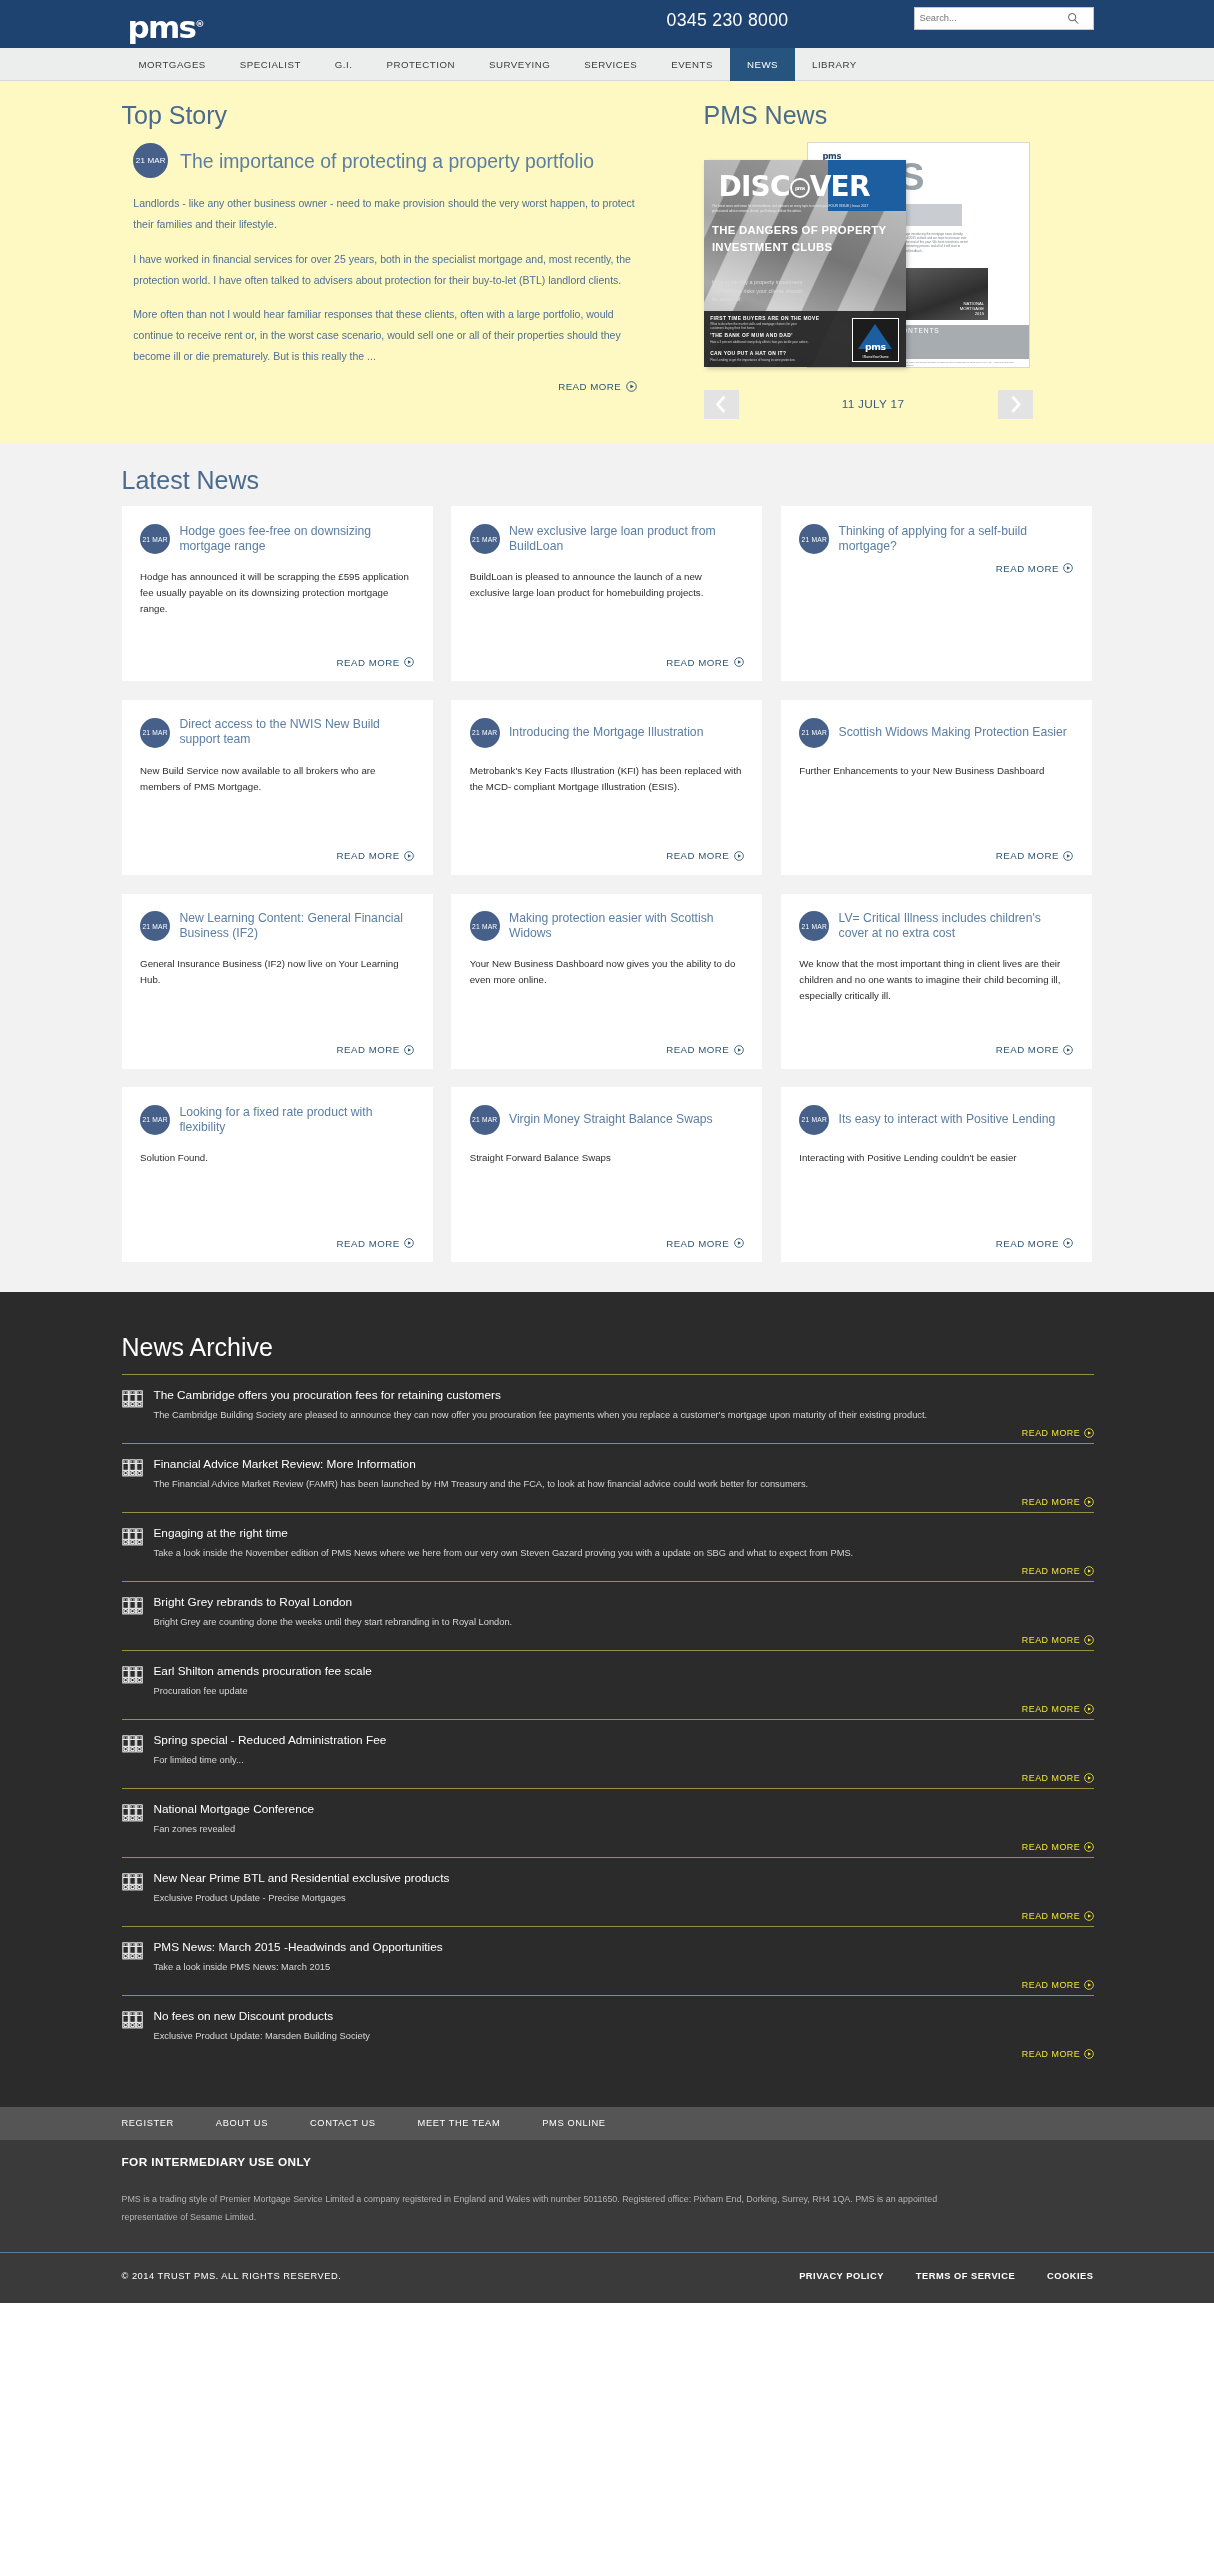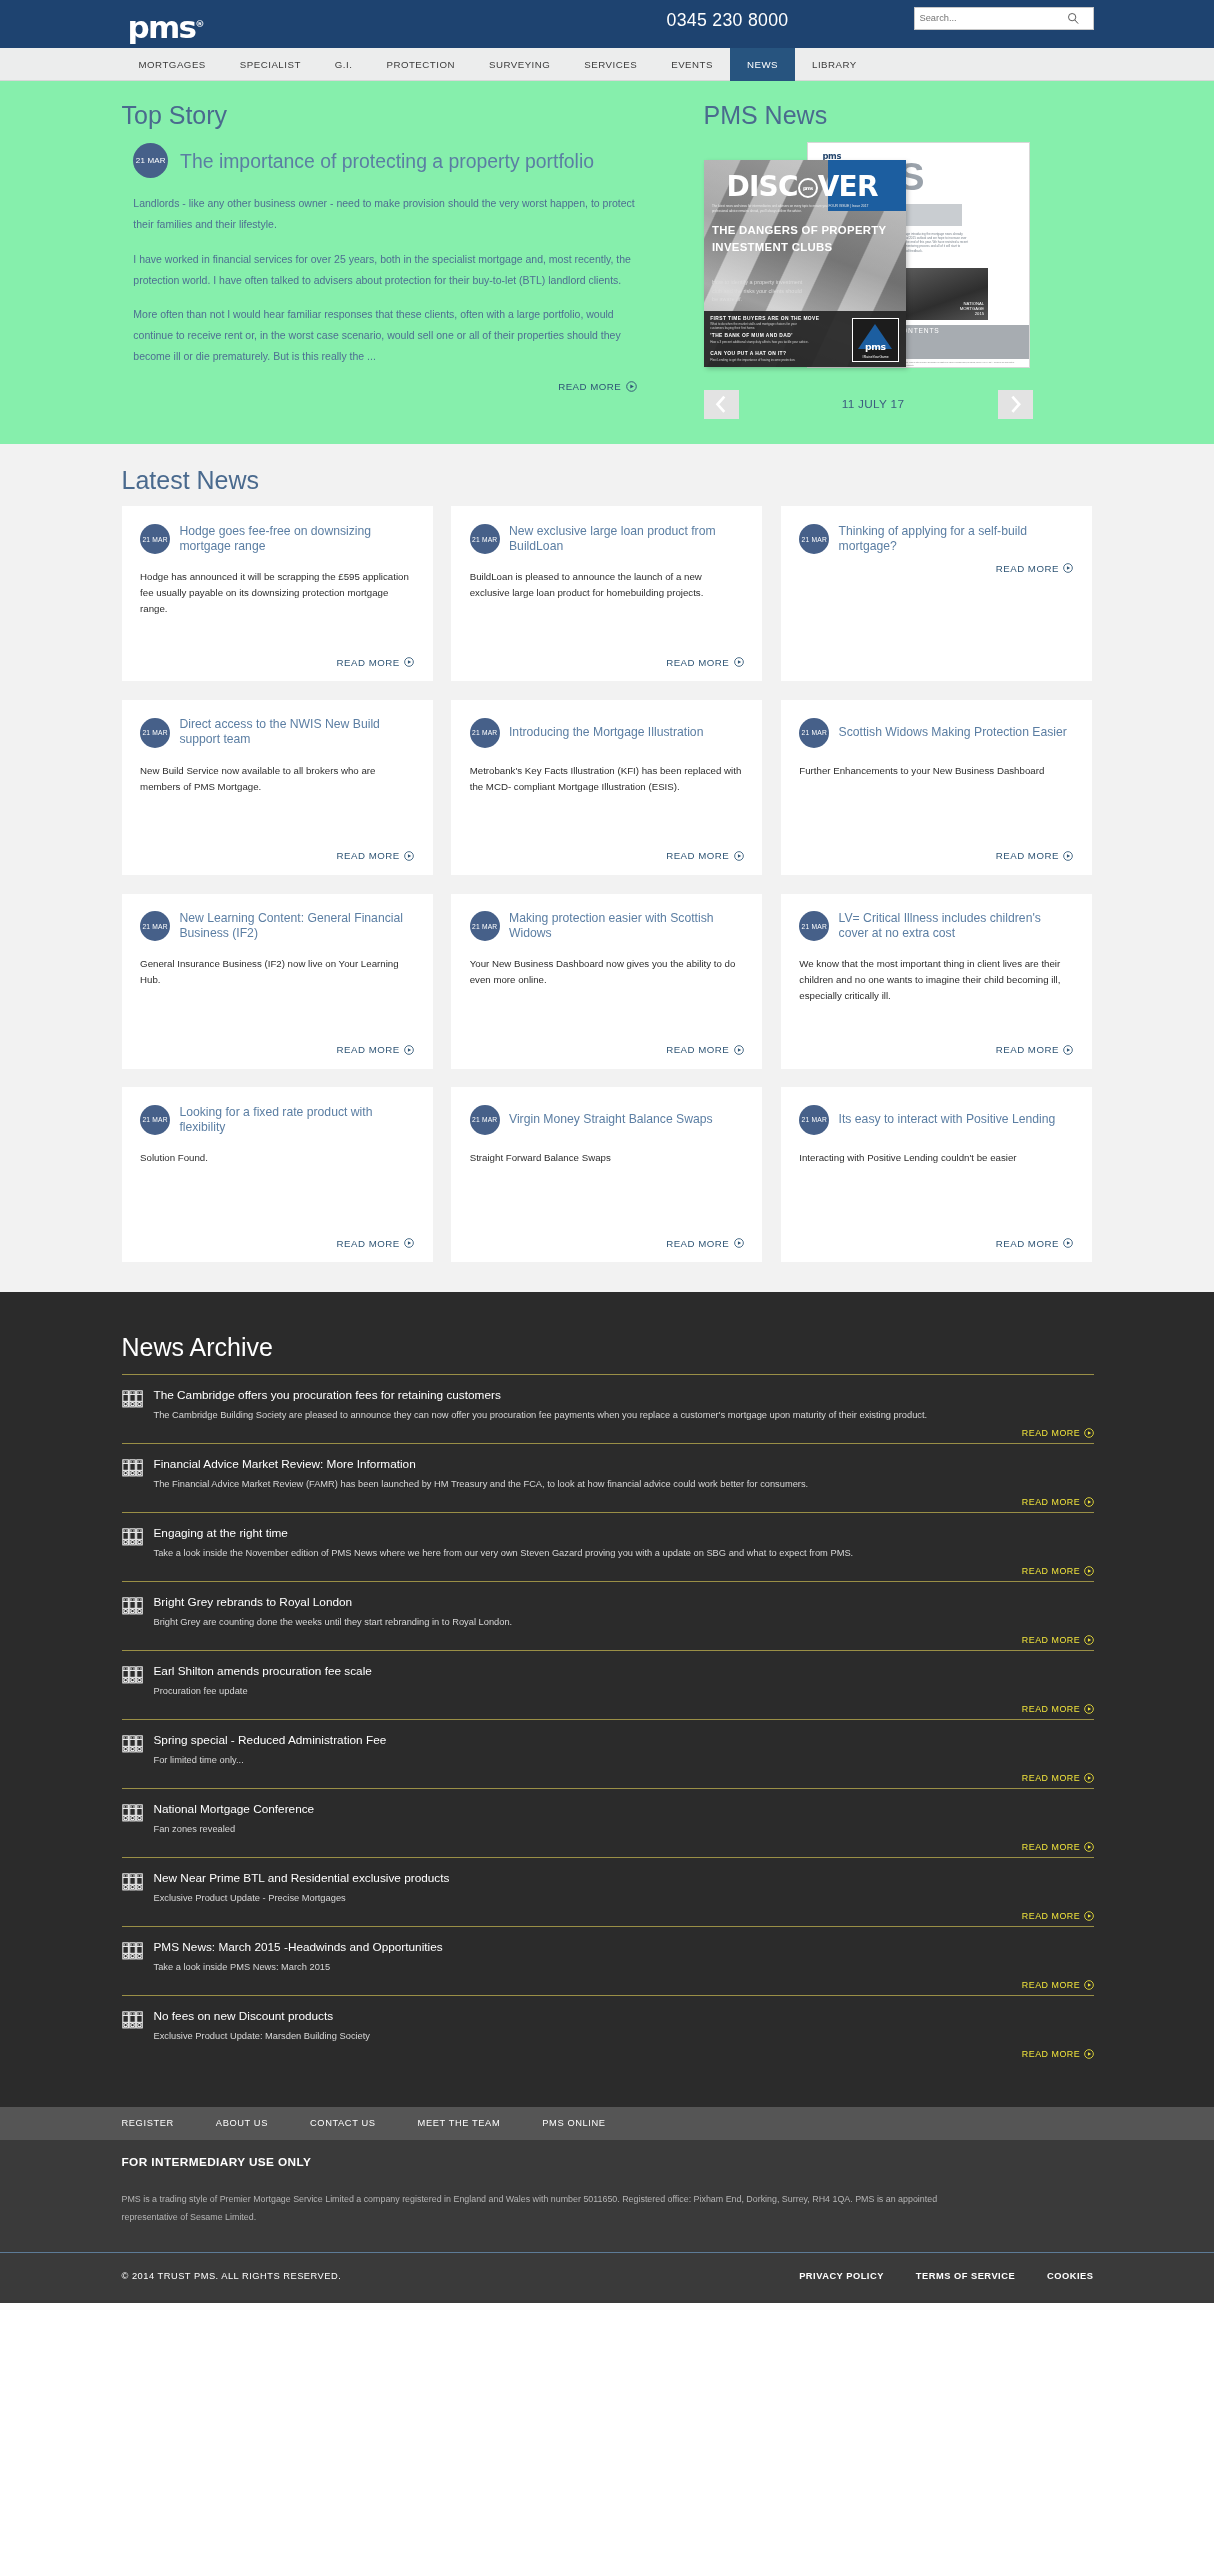--- a/index.html
+++ b/index.html
@@ -71,21 +71,21 @@
     letter-spacing: 0.5px;
     color: #3b3b3b;
     padding: 0 17px;
     height: 33px;
     white-space: nowrap;
     cursor: pointer;
   }
   .nav-item.active { background: #27547f; color: #ffffff; }
 
   
-  .top-section { background: #86efac; padding: 20px 0 25px 0; }
+  .top-section { background: #fef9c3; padding: 20px 0 25px 0; }
   .top-inner { width: 972px; margin: 0 auto; display: flex; }
   .col-left { width: 540px; padding-right: 25px; }
   .col-right { width: 432px; padding-left: 42px;}
   h2.sect {
     font-size: 25px;
     font-weight: normal;
     color: #4a6a8e;
     letter-spacing: 0px;
     margin-bottom: 11.8px;
     font-family: "Liberation Sans", sans-serif;
@@ -185,21 +185,21 @@
   .mf-photo {
     position:absolute; inset:0;
     background:
       linear-gradient(115deg, rgba(255,255,255,0.22) 0 12%, rgba(0,0,0,0.14) 12.5% 22%, rgba(255,255,255,0.3) 22.5% 33%, rgba(0,0,0,0.2) 33.5% 44%, rgba(255,255,255,0.25) 44.5% 56%, rgba(0,0,0,0.18) 56.5% 68%, rgba(255,255,255,0.2) 68.5% 80%, rgba(0,0,0,0.22) 80.5% 100%),
       linear-gradient(200deg,#b9b9b9,#8f8f8f 45%,#c6c6c6 70%,#7c7c7c);
   }
   .mf-blue {
     position:absolute; right:0; top:0; width:78px; height:51px; background:#1c5ea0;
   }
   .mf-discover {
-    position:absolute; left:23px; top:10px;
+    position:absolute; left:15px; top:10px;
     font-size:28px; font-weight:bold; color:#ffffff; letter-spacing:-0.8px;
     font-family:"DejaVu Sans", sans-serif;
   }
   .mf-disc-o {
     display:inline-block; width:20px; height:20px; border:2.5px solid #fff; border-radius:50%;
     vertical-align:-1.7px; position:relative;
   }
   .mf-disc-o::after {
     content:"pms"; position:absolute; inset:0; display:flex; align-items:center; justify-content:center;
     font-size:5px; color:#fff; font-weight:bold;

